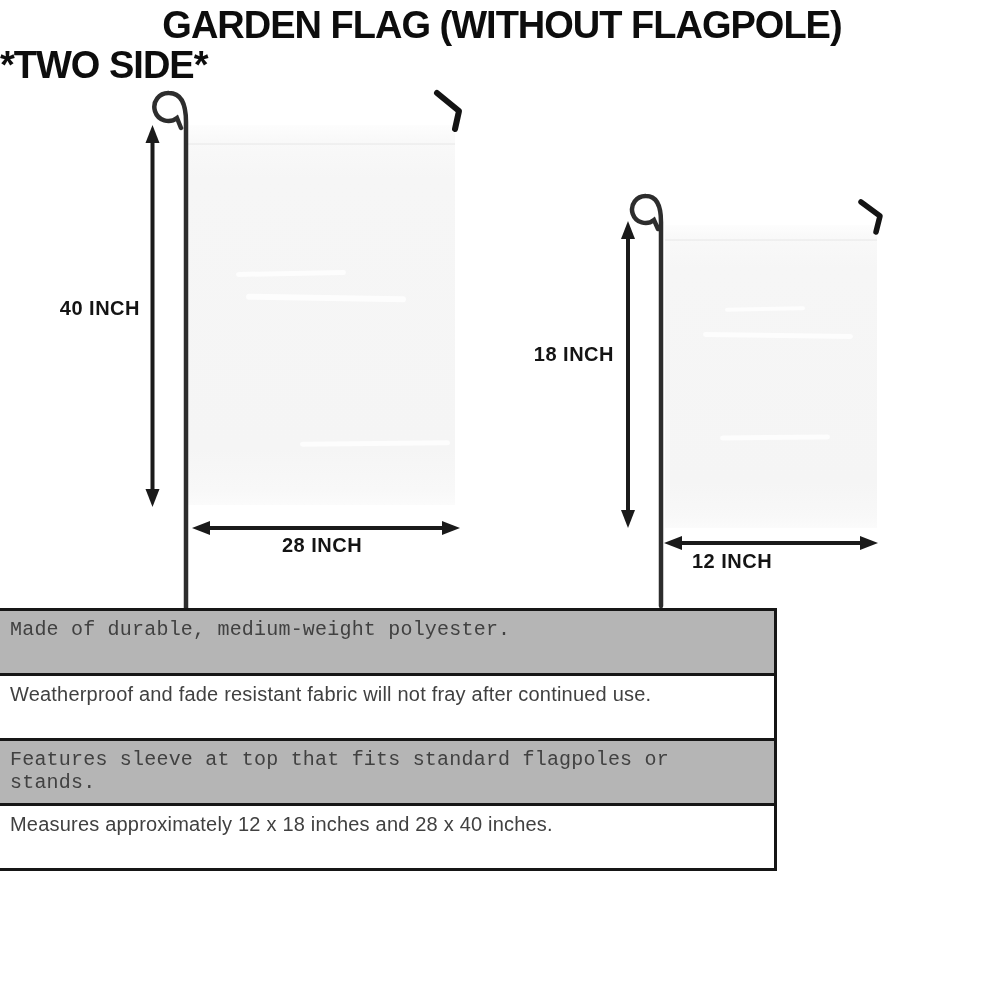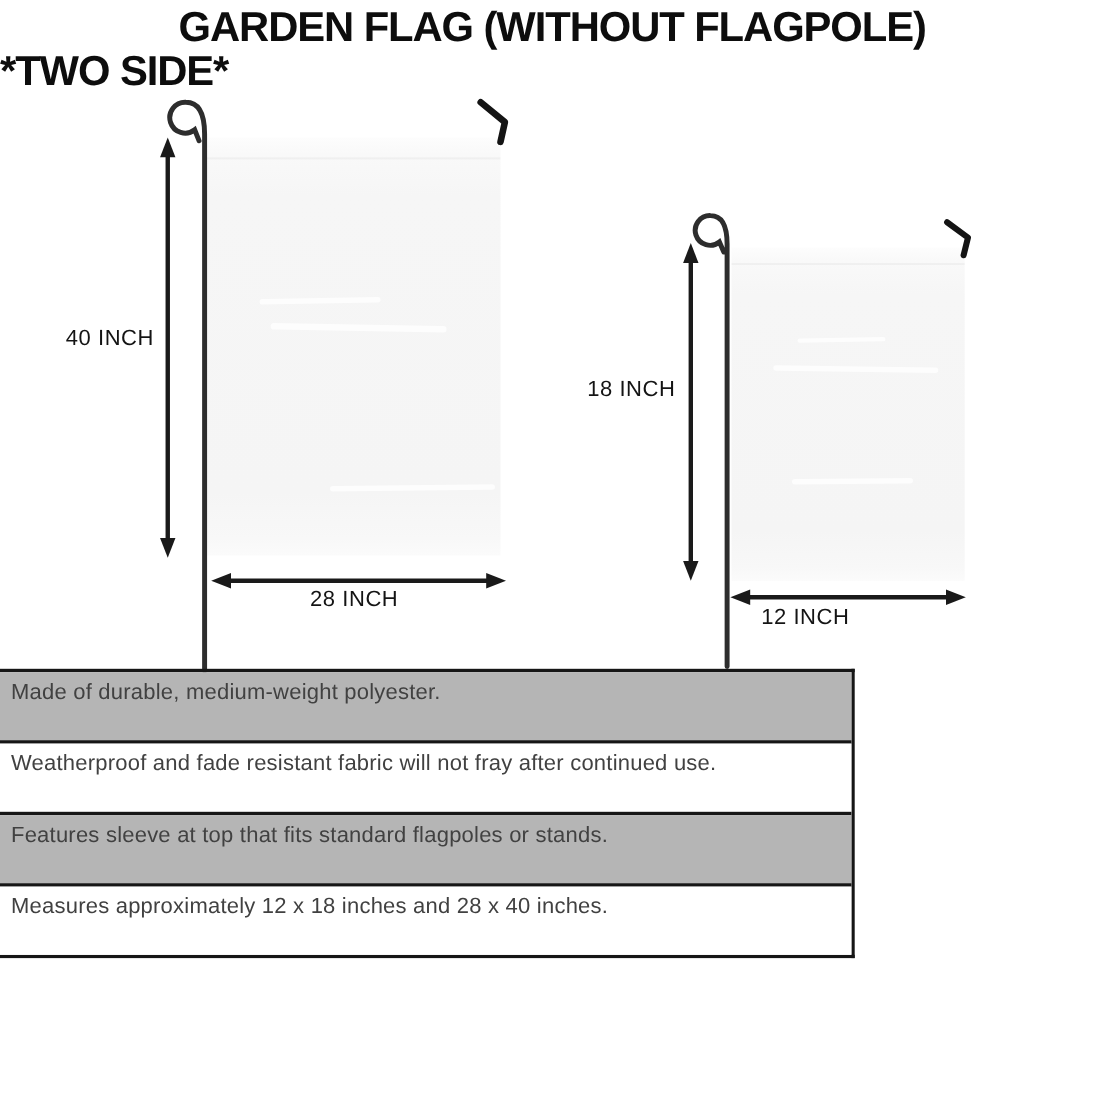--- a/index.html
+++ b/index.html
@@ -49,21 +49,21 @@
   }
   .crease {
     position: absolute;
     background: rgba(255,255,255,0.75);
     border-radius: 3px;
   }
   
   .dim-label {
     position: absolute;
     font-size: 20px;
-    font-weight: 400;
+    font-weight: 700;
     color: #141414;
     letter-spacing: 0.5px;
     line-height: 24px;
   }
   .lbl-h-large { left: 18px;  top: 296px; width: 122px; text-align: right; }
   .lbl-w-large { left: 242px; top: 533px; width: 160px; text-align: center; }
   .lbl-h-small { left: 492px; top: 342px; width: 122px; text-align: right; }
   .lbl-w-small { left: 692px; top: 549px; width: 160px; }
   
   .illustration {
@@ -84,21 +84,21 @@
   .feature-row {
     height: 55px;
     border-bottom: 3px solid var(--border, #161616);
     box-sizing: content-box;
     padding: 7px 8px 0 10px;
     font-size: 20px;
     color: var(--row-text, #414141);
     letter-spacing: 0.2px;
   }
   .feature-row:last-child { border-bottom: none; }
-  .feature-row.shaded { background: var(--row-shaded, #b5b5b5); }
+  .feature-row.shaded { background: var(--row-shaded, #b5b5b5); font-family: Liberation Mono, monospace; }
   .feature-row.plain  { background: var(--row-plain, #ffffff); }
 </style>
 </head>
 <body>
 
 <div class="canvas">
 
   <div class="title-line1">GARDEN FLAG (WITHOUT FLAGPOLE)</div>
   <div class="title-line2">*TWO SIDE*</div>
 

